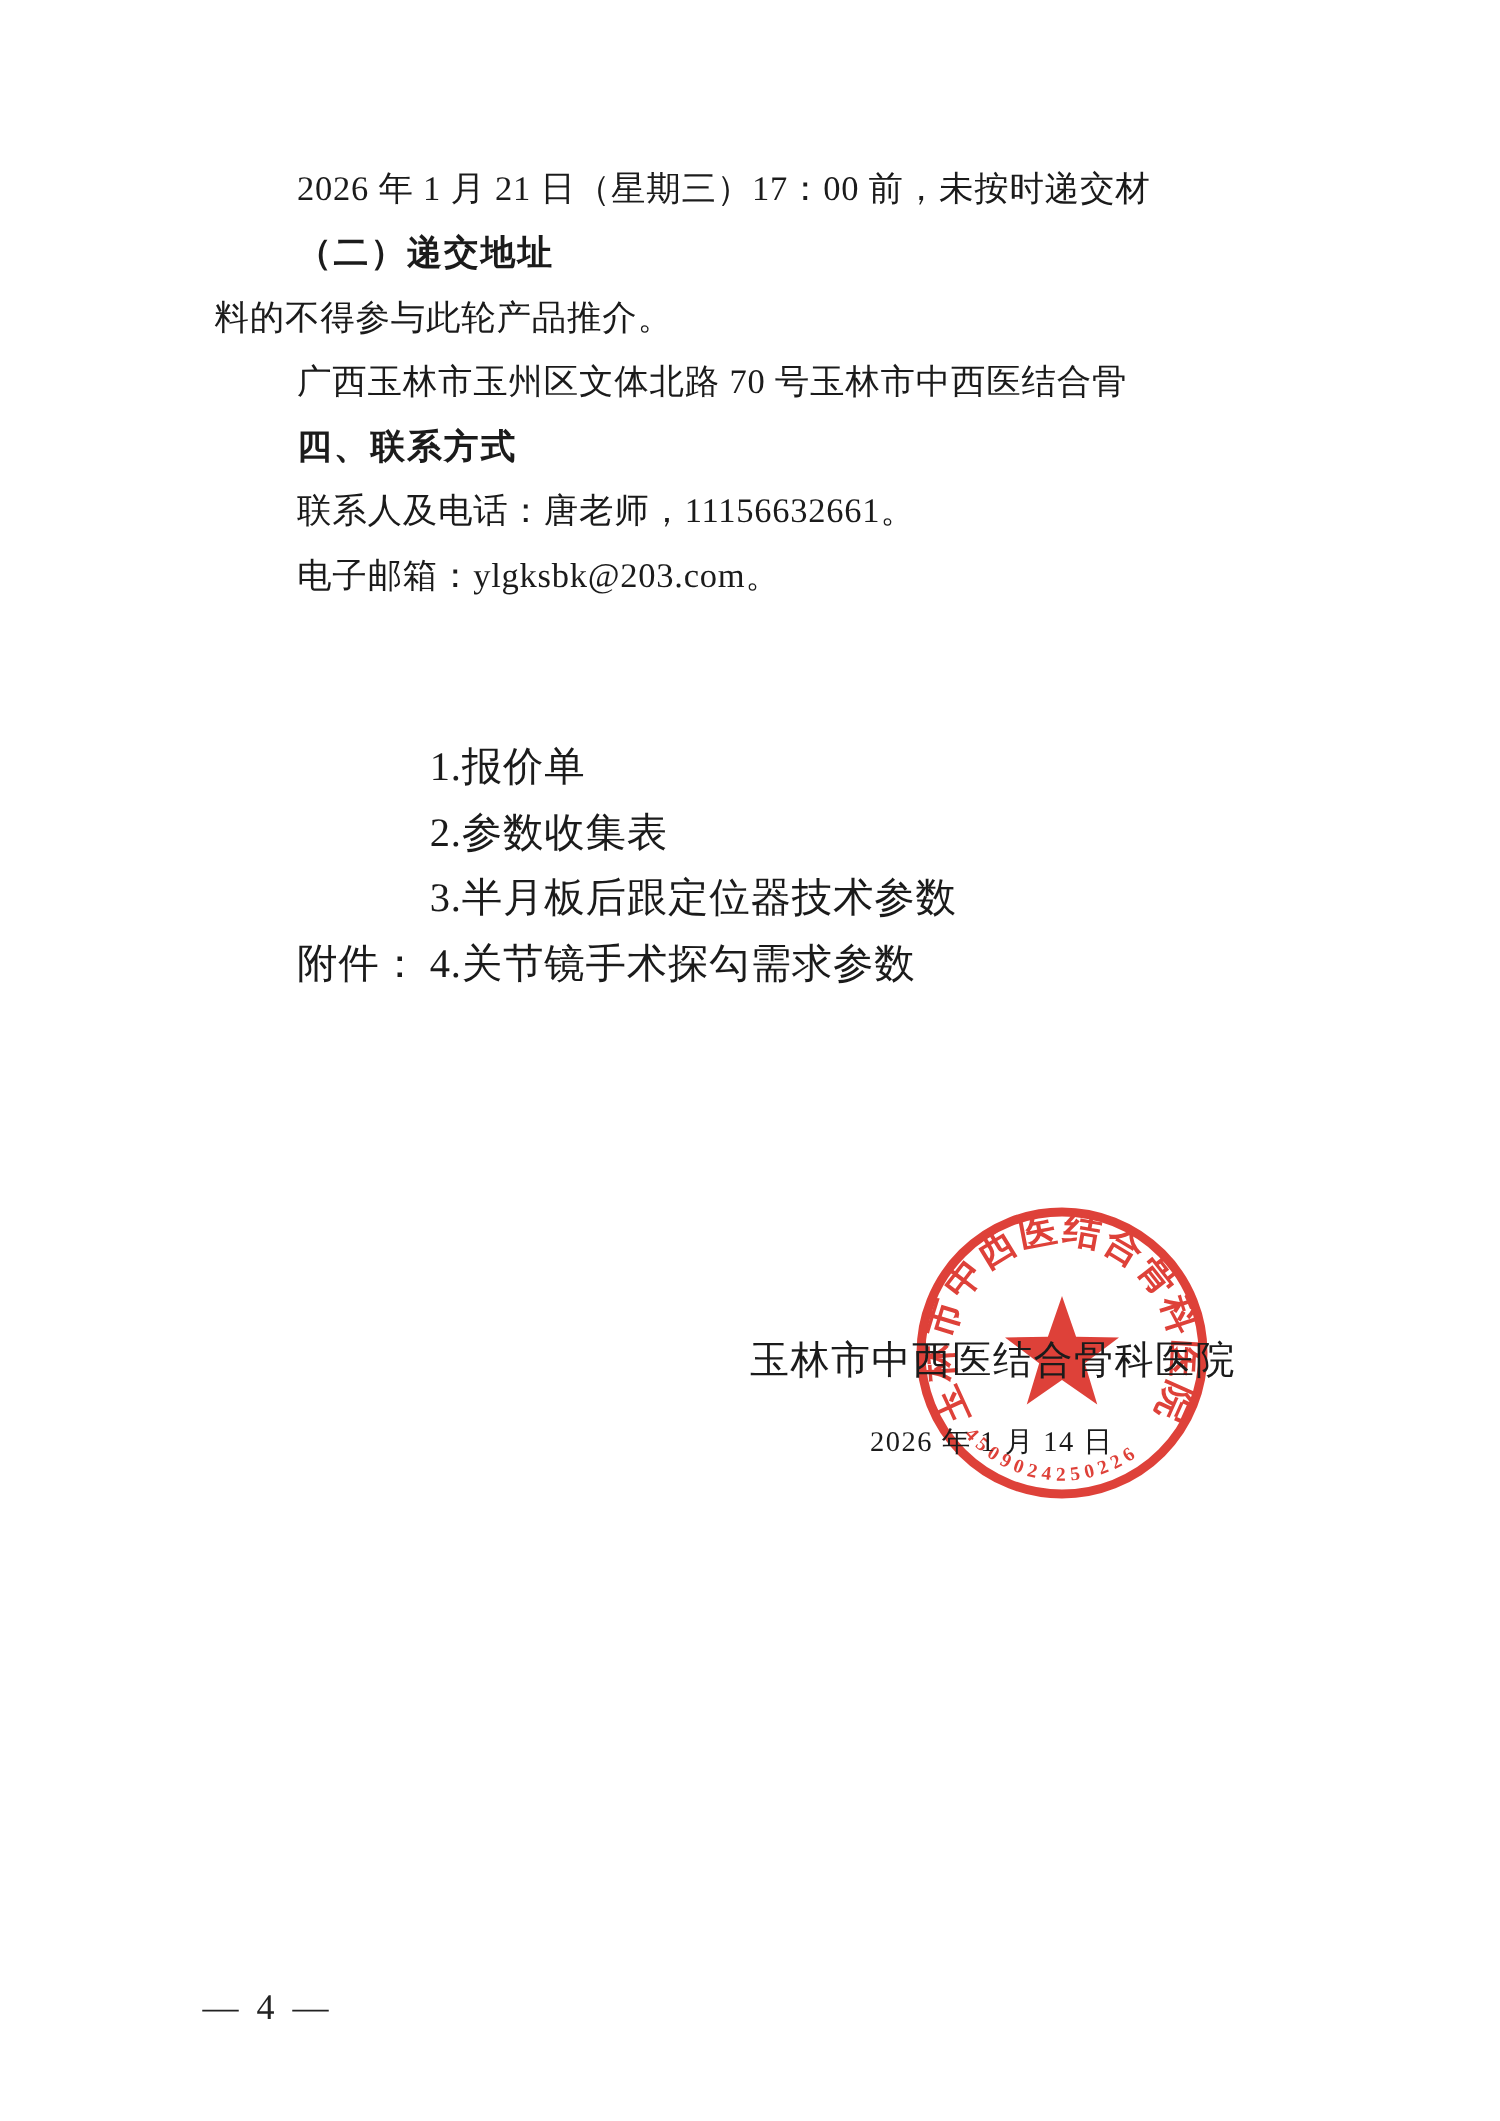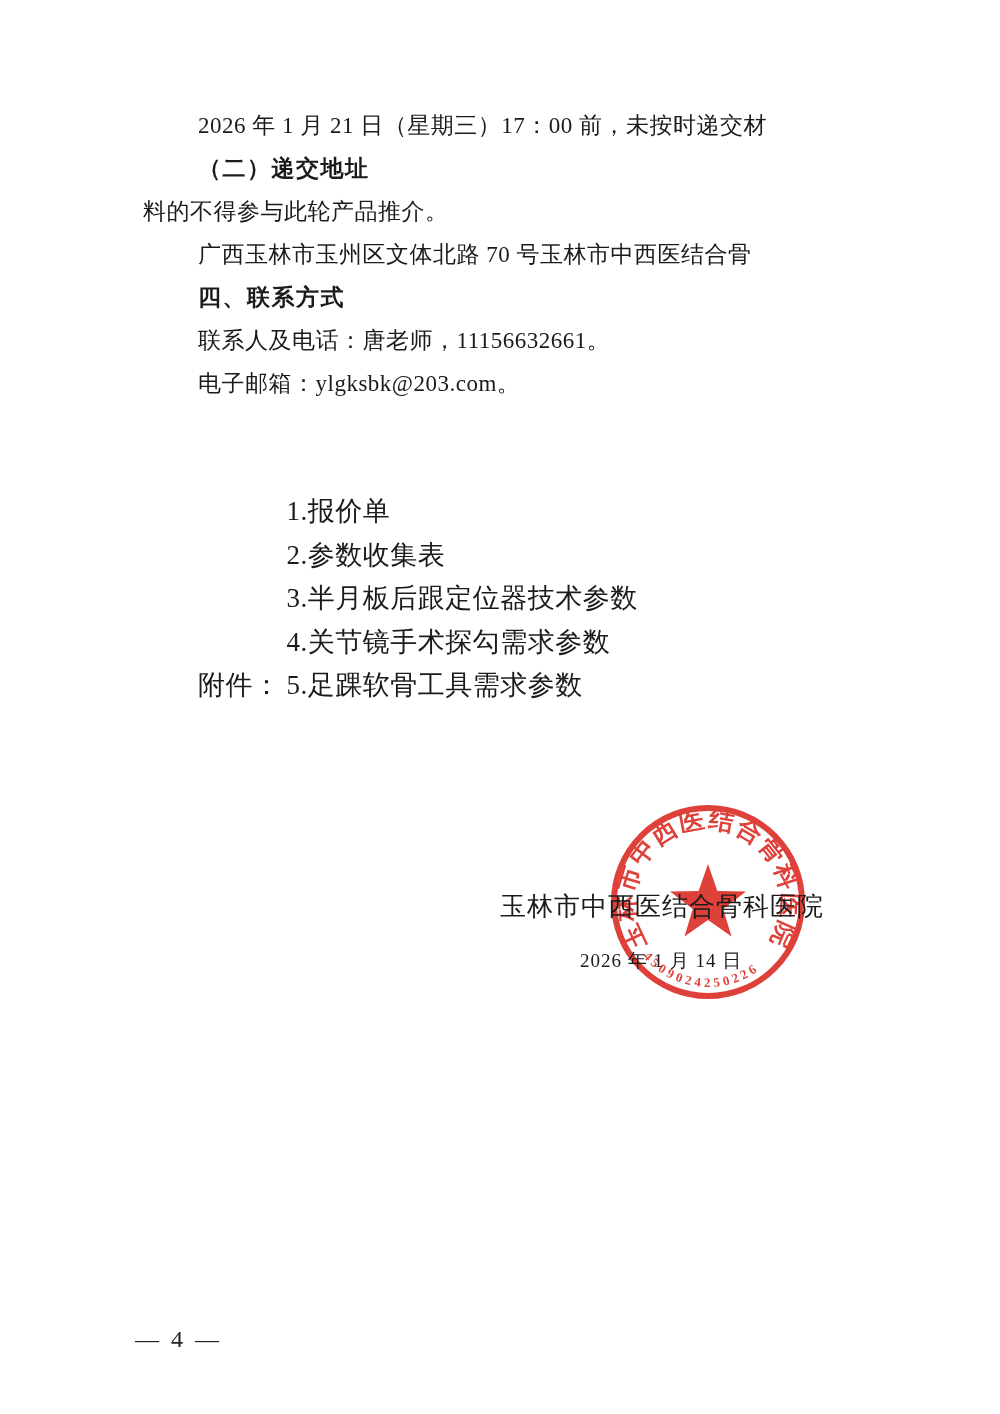--- a/index.html
+++ b/index.html
@@ -102,21 +102,20 @@
     <div class="line indent">电子邮箱：ylgksbk@203.com。</div>
   </div>
 
   <div class="attachments">
     <div class="attach-label">附件：</div>
     <div class="attach-items">
       <div>1.报价单</div>
       <div>2.参数收集表</div>
       <div>3.半月板后跟定位器技术参数</div>
       <div>4.关节镜手术探勾需求参数</div>
-      <div>5.足踝软骨工具需求参数</div>
     </div>
   </div>
 
   <svg class="seal" viewBox="0 0 224 224">
     <defs>
       <path id="ringTextPath" d="M 51.4 154.5 A 74 74 0 1 1 172.6 154.5" fill="none"></path>
       <path id="codeTextPath" d="M 46.9 166.7 A 85 85 0 0 0 177.1 166.7" fill="none"></path>
     </defs>
     <circle cx="112" cy="112" r="94" fill="none" stroke-width="6" stroke="#dc332b"></circle>
     <polygon points="112,74 121.4,101.1 150.0,101.6 127.2,118.9 135.5,146.4 112,130 88.5,146.4 96.8,118.9 74.0,101.6 102.6,101.1" fill="#dc332b"></polygon>

